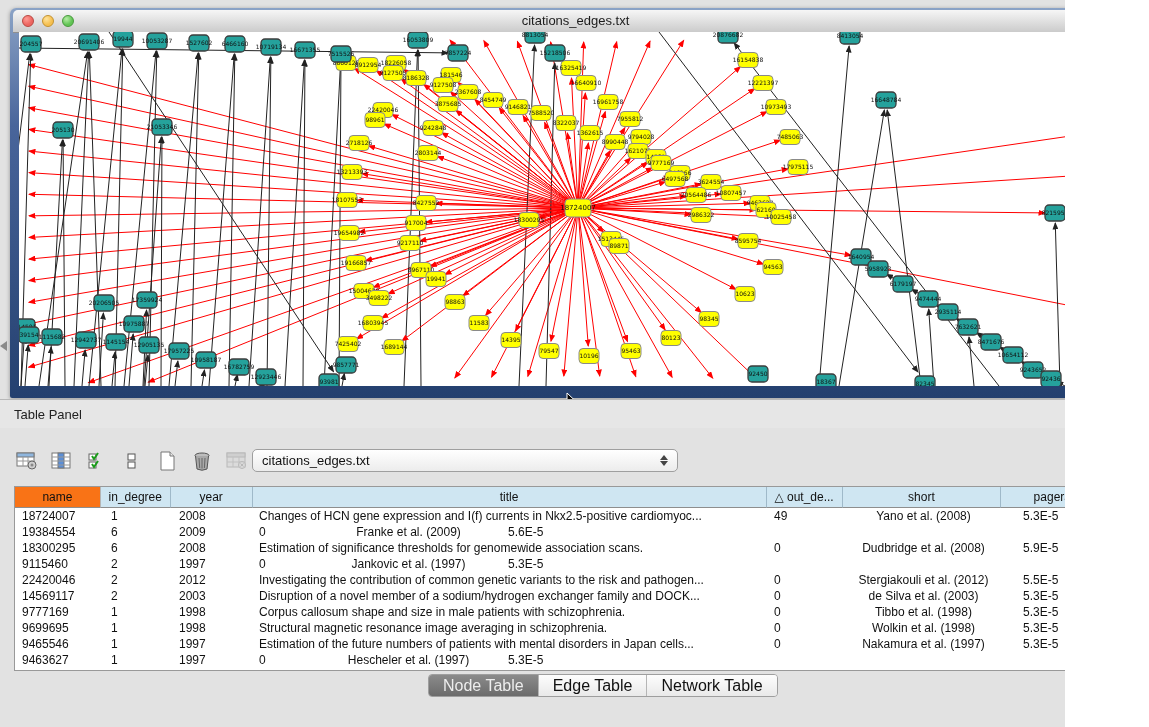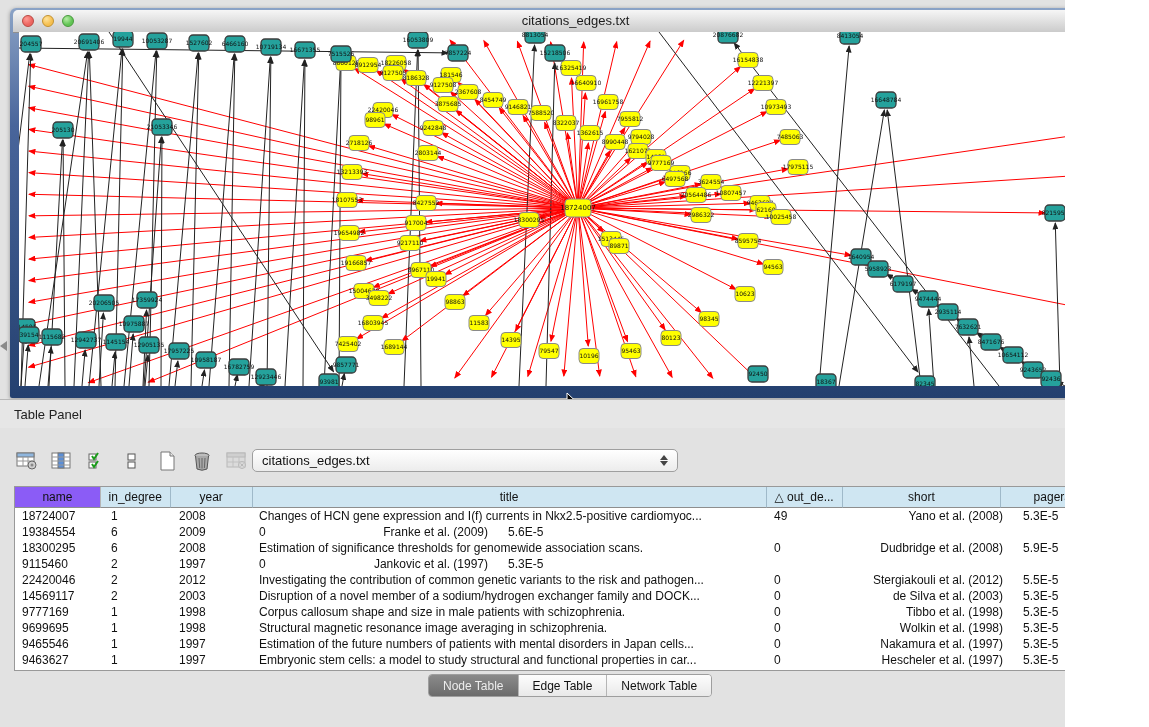--- a/index.html
+++ b/index.html
@@ -46,38 +46,38 @@
   .dd-arrows{width:18px;display:flex;flex-direction:column;align-items:center;gap:1px;padding-right:4px;}
   .dd-arrows i{width:0;height:0;border-left:4px solid transparent;border-right:4px solid transparent;}
   .dd-up{border-bottom:5px solid #444;}
   .dd-down{border-top:5px solid #444;}
 
   .table-box{position:absolute;left:14px;top:486px;width:1119px;height:185px;background:#fff;
     border:1px solid #999;box-sizing:border-box;}
   .thead{display:flex;height:21px;}
   .th{box-sizing:border-box;background:#cfe6f2;border-right:1px solid #9fb9c9;border-bottom:1px solid #8e8e8e;
       font-size:12px;color:#111;display:flex;align-items:center;justify-content:center;overflow:hidden;white-space:nowrap;}
-  .th.grey{background:#8b5cf6;border-right-color:#b5b5b5;text-align:right;}
+  .th.grey{background:#f97316;border-right-color:#b5b5b5;text-align:right;}
   .trow{display:flex;height:16px;font-size:12px;color:#111;}
   .td{box-sizing:border-box;overflow:hidden;white-space:nowrap;line-height:16px;}
   .c0{width:86px;padding-left:7px;}
   .c1{width:70px;padding-left:10px;}
   .c2{width:82px;padding-left:8px;}
   .c3{width:515px;padding-left:6px;}
   .c4{width:76px;padding-left:6px;}
-  .c5{width:159px;text-align:right;}
+  .c5{width:159px;text-align:center;}
   .c6{width:116px;padding-left:20px;}
   .corner{width:15px;background:#ececec;border-bottom:1px solid #8e8e8e;box-sizing:border-box;}
   .vscroll{position:absolute;top:21px;right:0;bottom:0;width:15px;background:#fafafa;border-left:1px solid #d4d4d4;box-sizing:border-box;}
   .vthumb{position:absolute;left:1px;top:3px;width:11px;height:27px;border-radius:6px;
     background:linear-gradient(90deg,#c9c9c9,#a9a9a9);border:1px solid #9b9b9b;box-sizing:border-box;}
 
   .tabs{position:absolute;left:428px;top:674px;height:21px;display:flex;border:1px solid #9e9e9e;
     border-radius:4px;overflow:hidden;box-shadow:inset 0 1px 0 rgba(255,255,255,.6);}
-  .tab{padding:0 14px;font-size:12px;display:flex;align-items:center;
+  .tab{padding:0 14px;font-size:16px;display:flex;align-items:center;
     background:linear-gradient(180deg,#fdfdfd,#e9e9e9);color:#111;border-right:1px solid #b5b5b5;}
   .tab:last-child{border-right:none;}
   .tab.selected{background:linear-gradient(180deg,#8b8b8b,#6b6b6b);color:#ededed;}
 
   .status-bar{position:absolute;left:0;top:700px;width:1149px;height:27px;background:#dedede;
     border-top:1px solid #b0b0b0;}
   .mem-label{position:absolute;right:30px;top:7px;font-size:12px;color:#222;}
   .mem-dot{position:absolute;right:10px;top:6px;width:14px;height:14px;border-radius:50%;
     border:1px solid #3a8a34;box-sizing:border-box;}
   .status-divider{position:absolute;right:110px;top:4px;bottom:4px;width:1px;background:#c2c2c2;}
@@ -981,21 +981,20 @@
           <div class="td c2">1997</div>
           <div class="td c3">Estimation of the future numbers of patients with mental disorders in Japan cells...</div>
           <div class="td c4">0</div>
           <div class="td c5">Nakamura et al. (1997)</div>
           <div class="td c6">5.3E-5</div>
         </div>
         <div class="trow">
           <div class="td c0">9463627</div>
           <div class="td c1">1</div>
           <div class="td c2">1997</div>
-          <div class="td c3">Embryonic stem cells: a model to study structural and functional properties in car...</div>
           <div class="td c4">0</div>
           <div class="td c5">Hescheler et al. (1997)</div>
           <div class="td c6">5.3E-5</div>
         </div>
       </div>
     <div class="vscroll">
       <div class="vthumb"></div>
     </div>
   </div>
 

